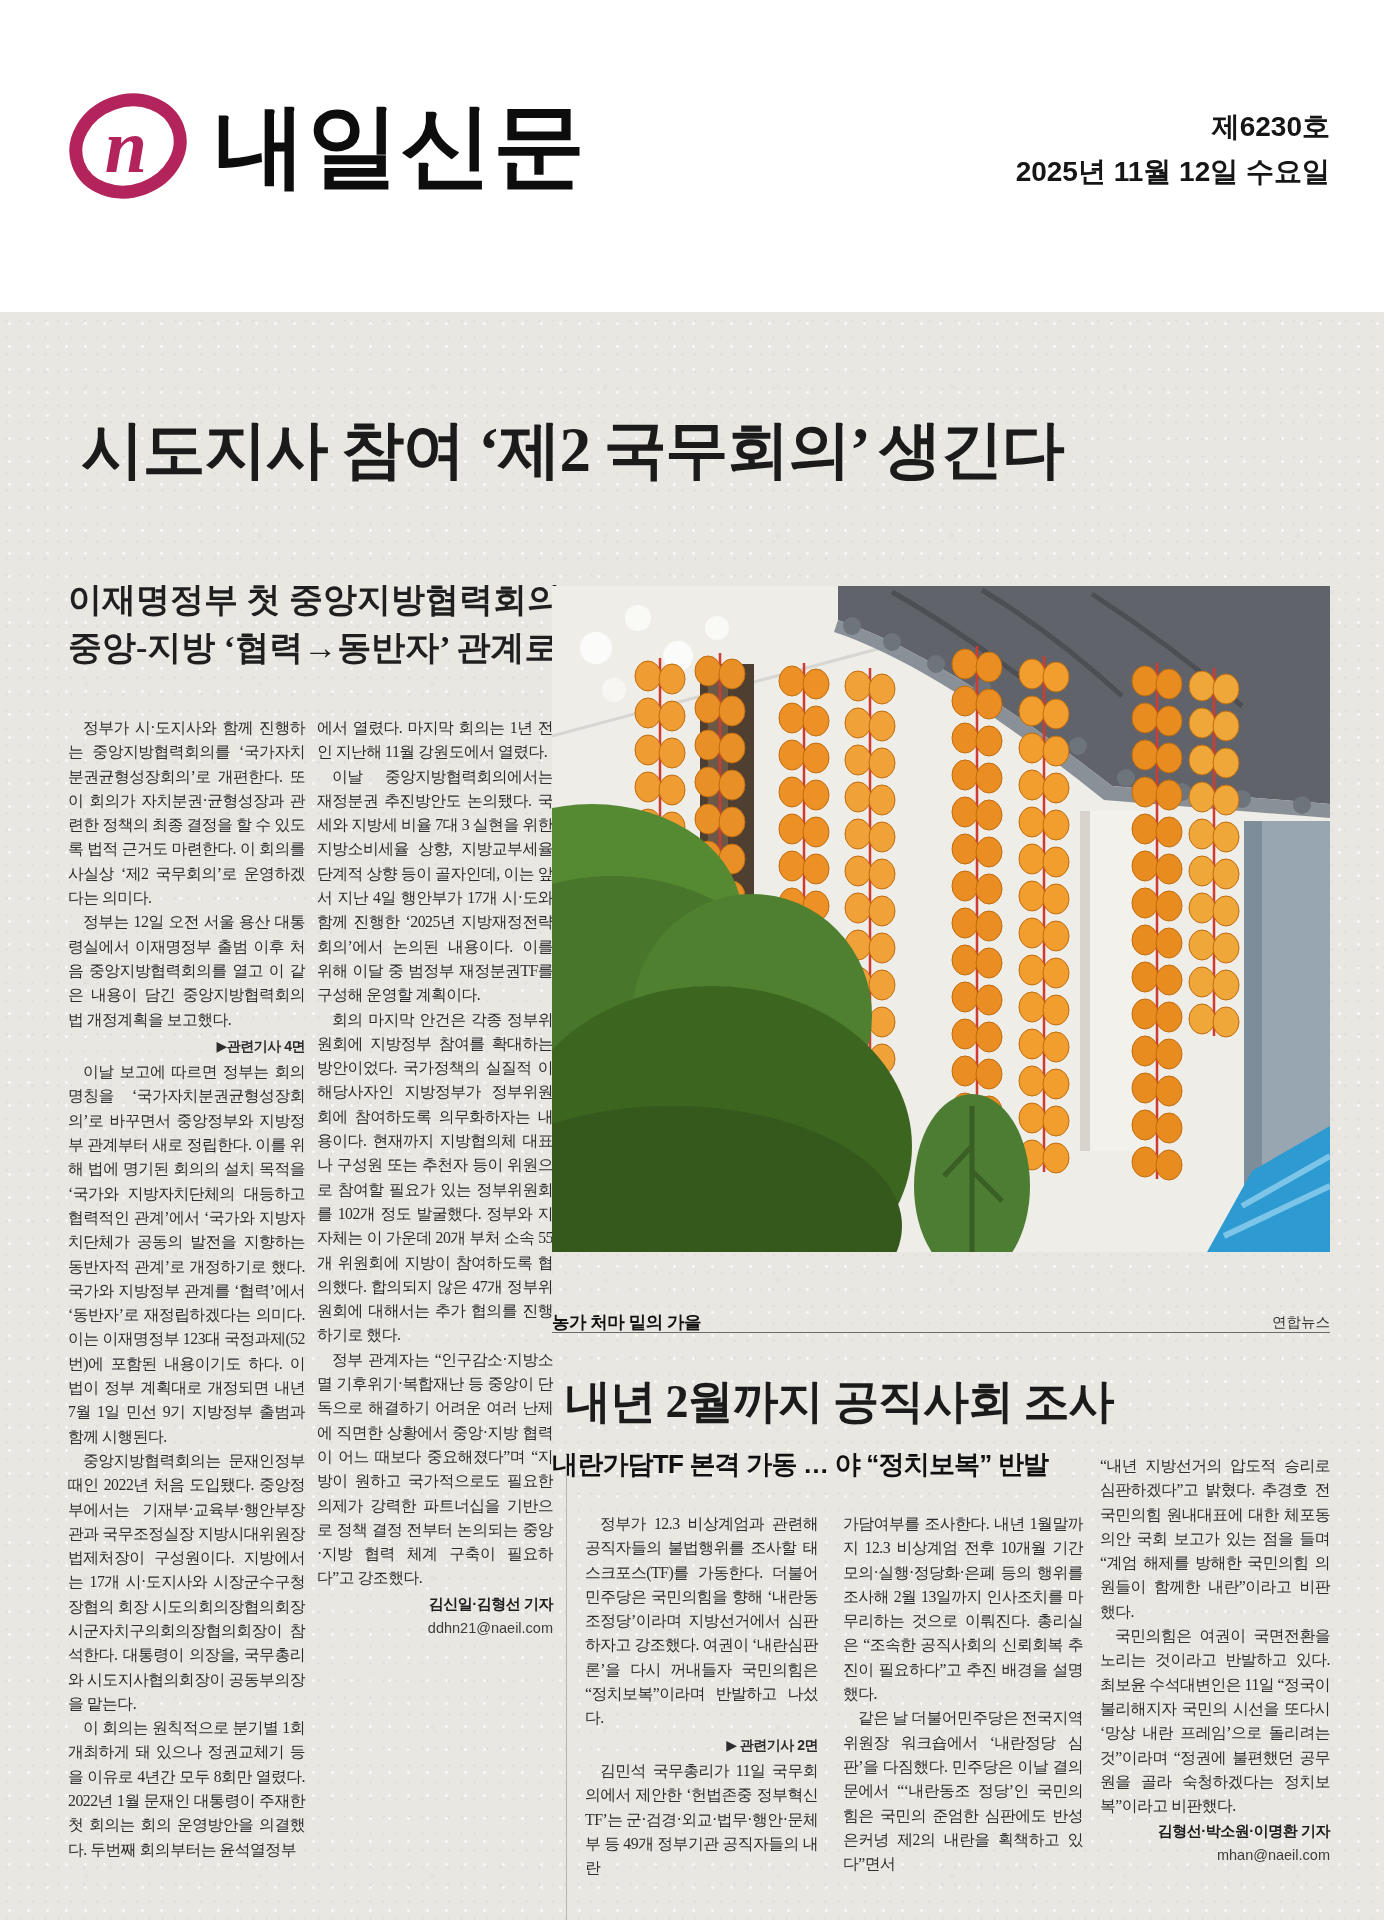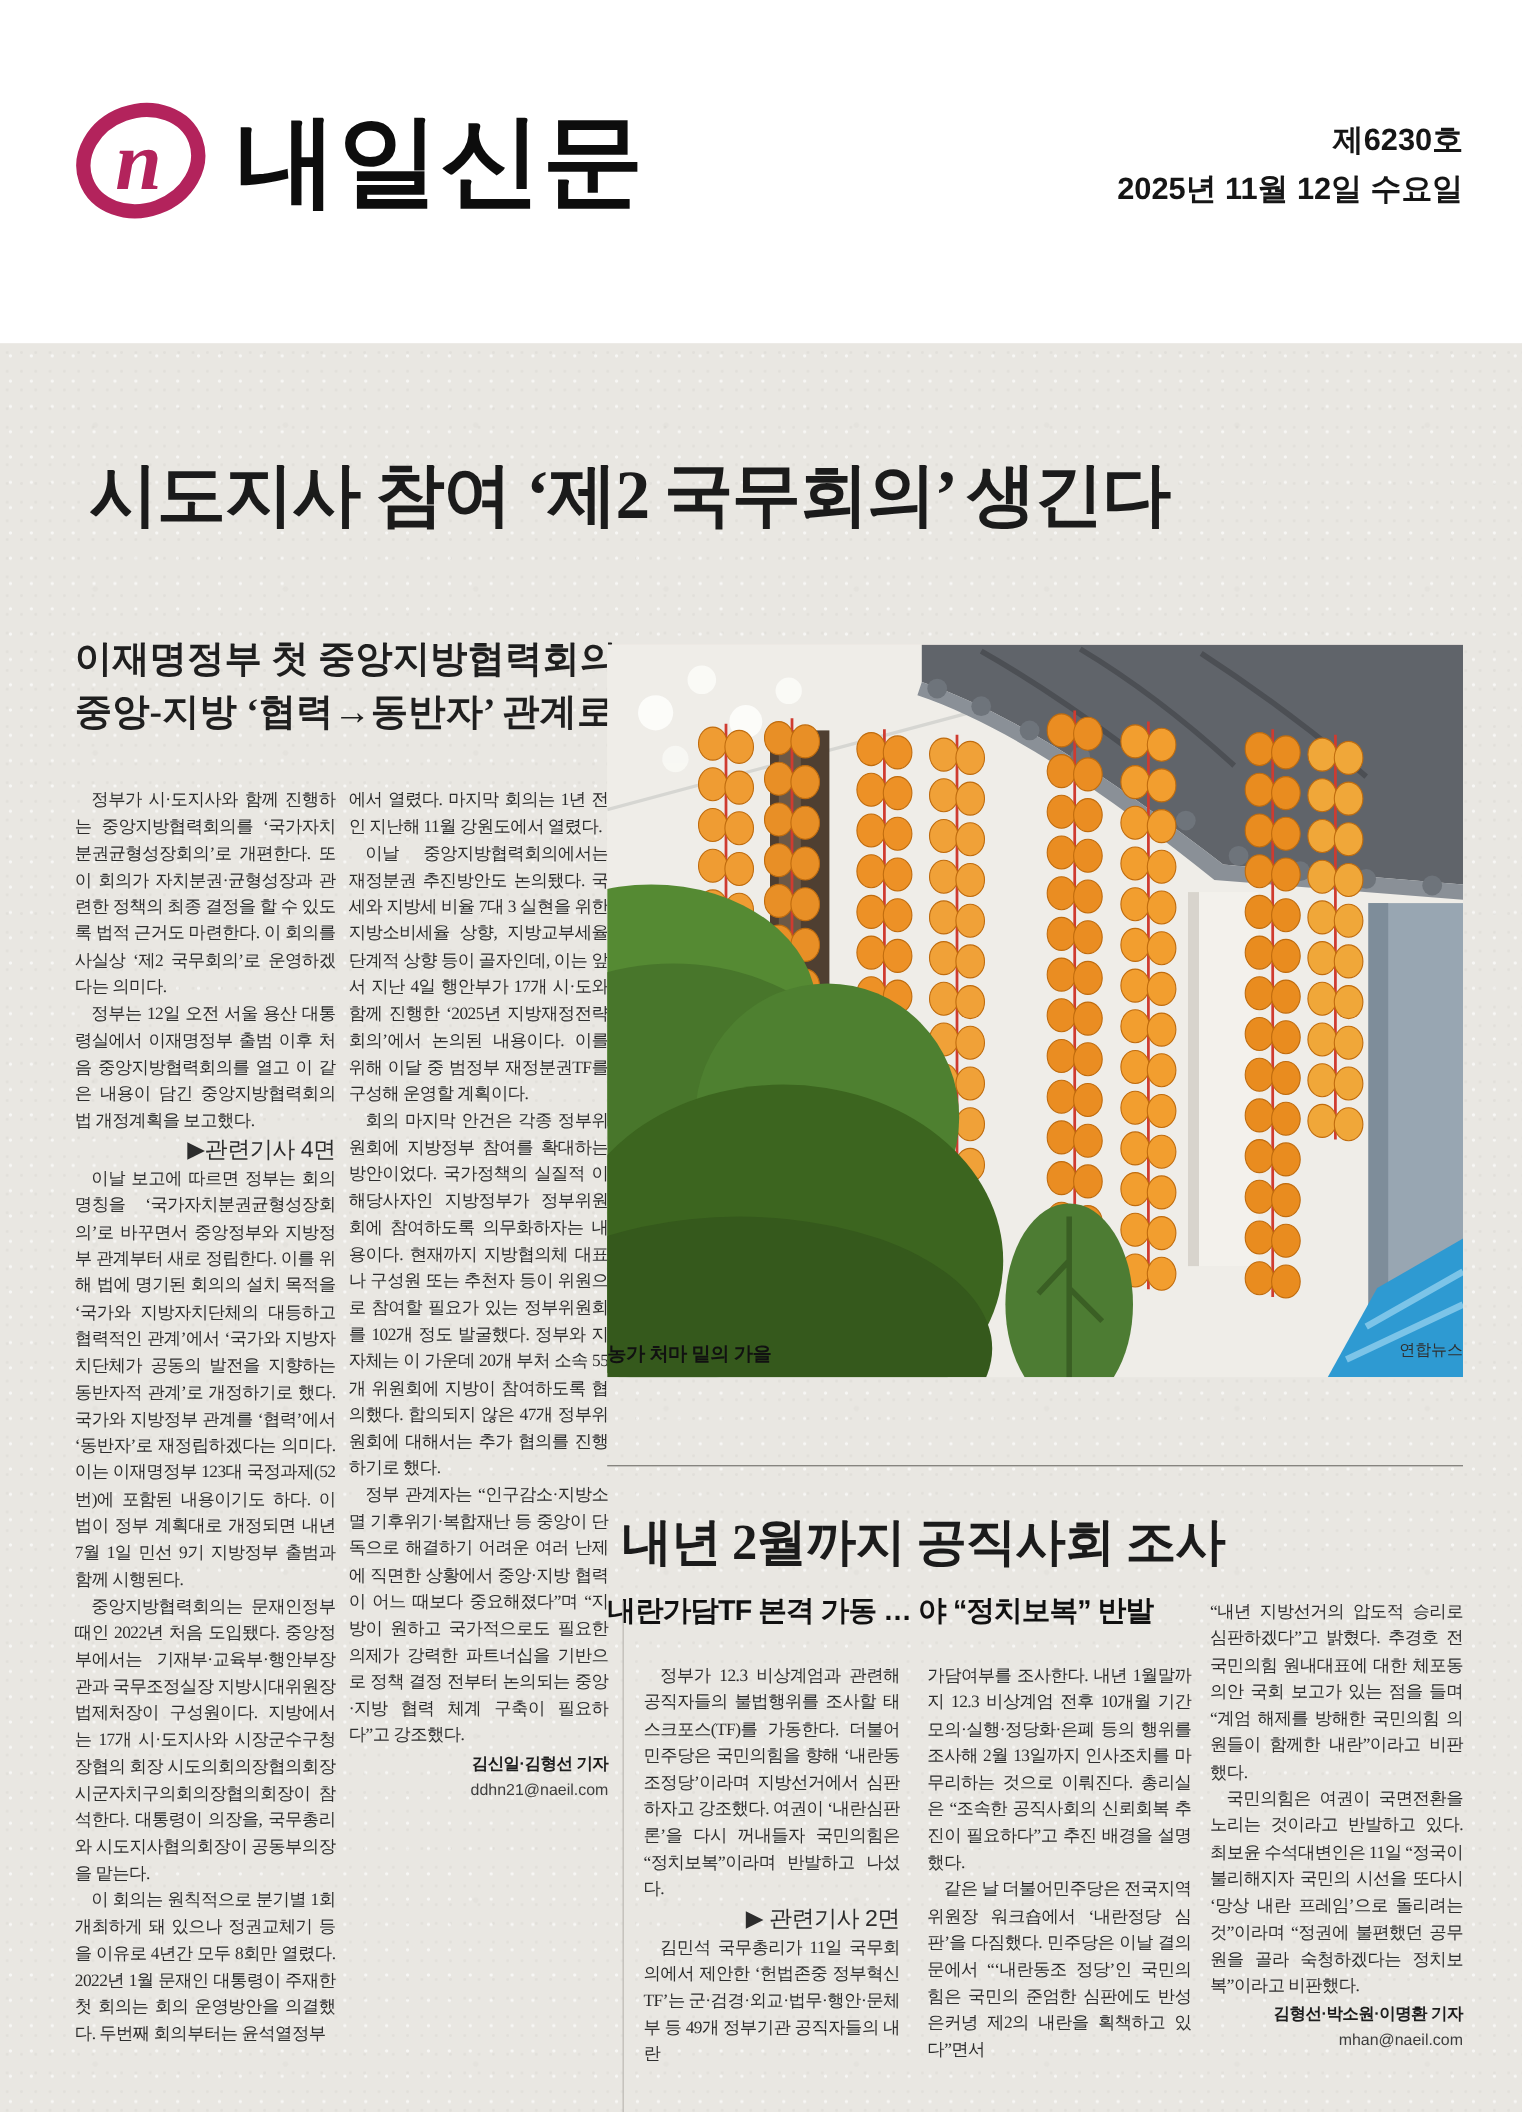--- a/index.html
+++ b/index.html
@@ -31,33 +31,33 @@
        line-height:1.4;color:#1f1f1f;}
   .a1col{position:absolute;top:404px;width:237px;font-size:15.8px;line-height:24.3px;
          letter-spacing:-0.5px;color:#2c2c2c;}
   .a1c1{left:68px;}
   .a1c2{left:317px;width:236px;}
 
   .para{margin:0;text-align:justify;}
   .para.p{text-indent:0.95em;}
   .para.cont{text-indent:0;}
   .para.note{text-align:right;font-family:"Liberation Sans","DejaVu Sans",sans-serif;
-             font-weight:400;font-size:21px;letter-spacing:-0.5px;padding:2px 0;}
+             font-weight:700;font-size:14px;letter-spacing:-0.5px;padding:2px 0;}
 
   .byline{text-align:right;margin-top:1px;}
   .by-name{font-family:"Liberation Sans","DejaVu Sans",sans-serif;font-weight:700;
            font-size:15px;color:#1c1c1c;letter-spacing:-0.5px;}
   .by-email{font-family:"Liberation Sans","DejaVu Sans",sans-serif;font-size:14.5px;
             color:#3c3c3c;letter-spacing:0;}
 
   
   .photo{position:absolute;left:552px;top:274px;width:778px;height:666px;margin:0;
          overflow:hidden;background:#efede8;}
-  .caption{position:absolute;left:552px;top:906px;width:778px;display:flex;
-           align-items:flex-start;
+  .caption{position:absolute;left:552px;top:998px;width:778px;display:flex;
+           align-items:center;
            font-family:"Liberation Sans","DejaVu Sans",sans-serif;}
   .cap-title{font-weight:800;font-size:17.5px;color:#111;white-space:nowrap;letter-spacing:-0.5px;}
   .cap-text{font-size:15.5px;color:#1e1e1e;letter-spacing:-0.5px;}
   .cap-credit{margin-left:auto;font-size:14.5px;color:#2f2f2f;white-space:nowrap;}
 
   
   .rule2{position:absolute;left:552px;top:1020px;width:778px;border-top:1px solid #6e6c67;}
   .hl2{position:absolute;left:550px;top:1044px;margin:15px;font-size:46px;font-weight:800;
        letter-spacing:-1px;color:#1b1b1b;white-space:nowrap;}
   .sh2{position:absolute;left:552px;top:1135px;font-family:"Liberation Sans","DejaVu Sans",sans-serif;

